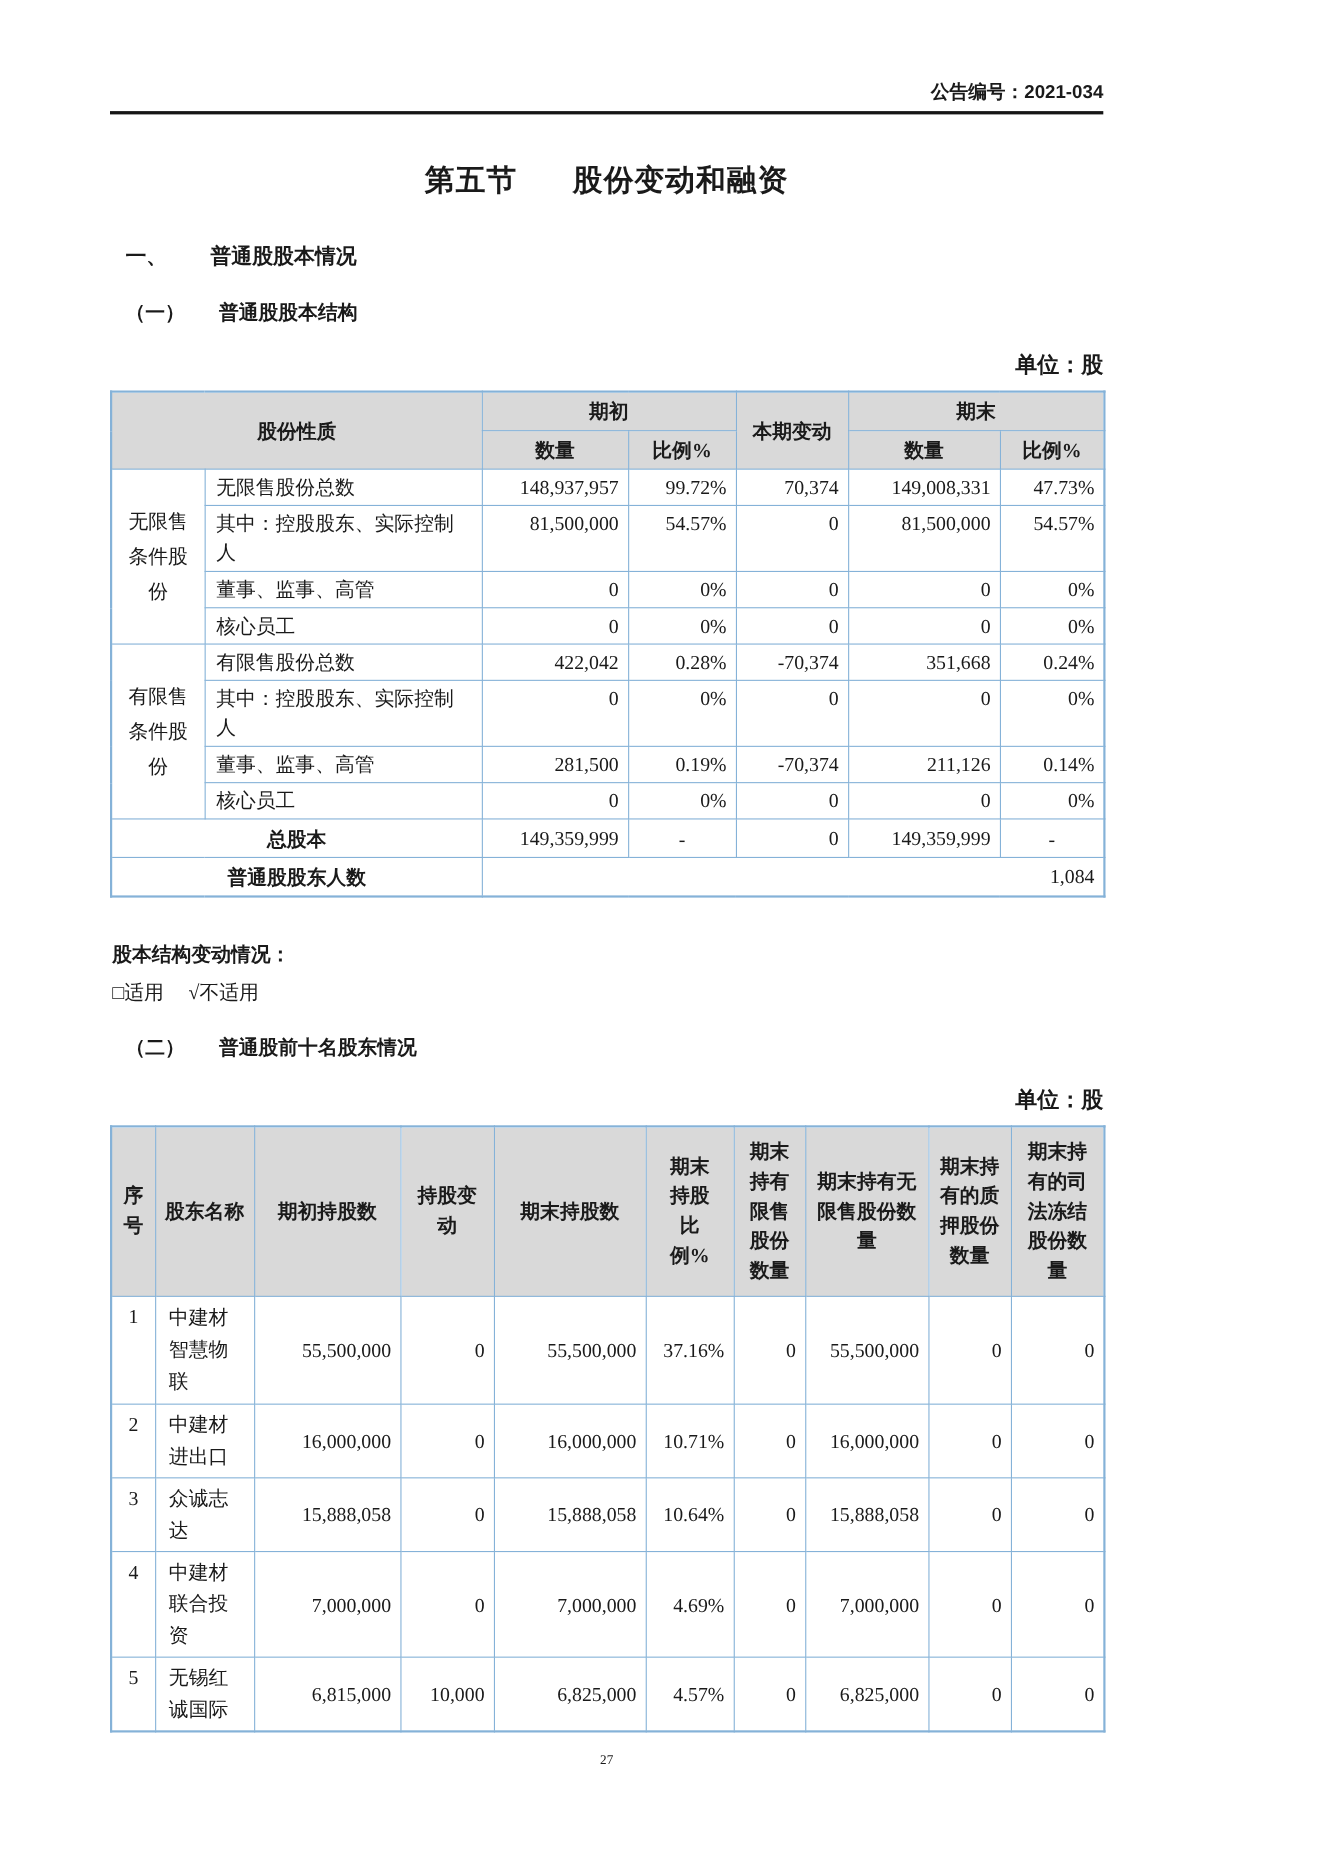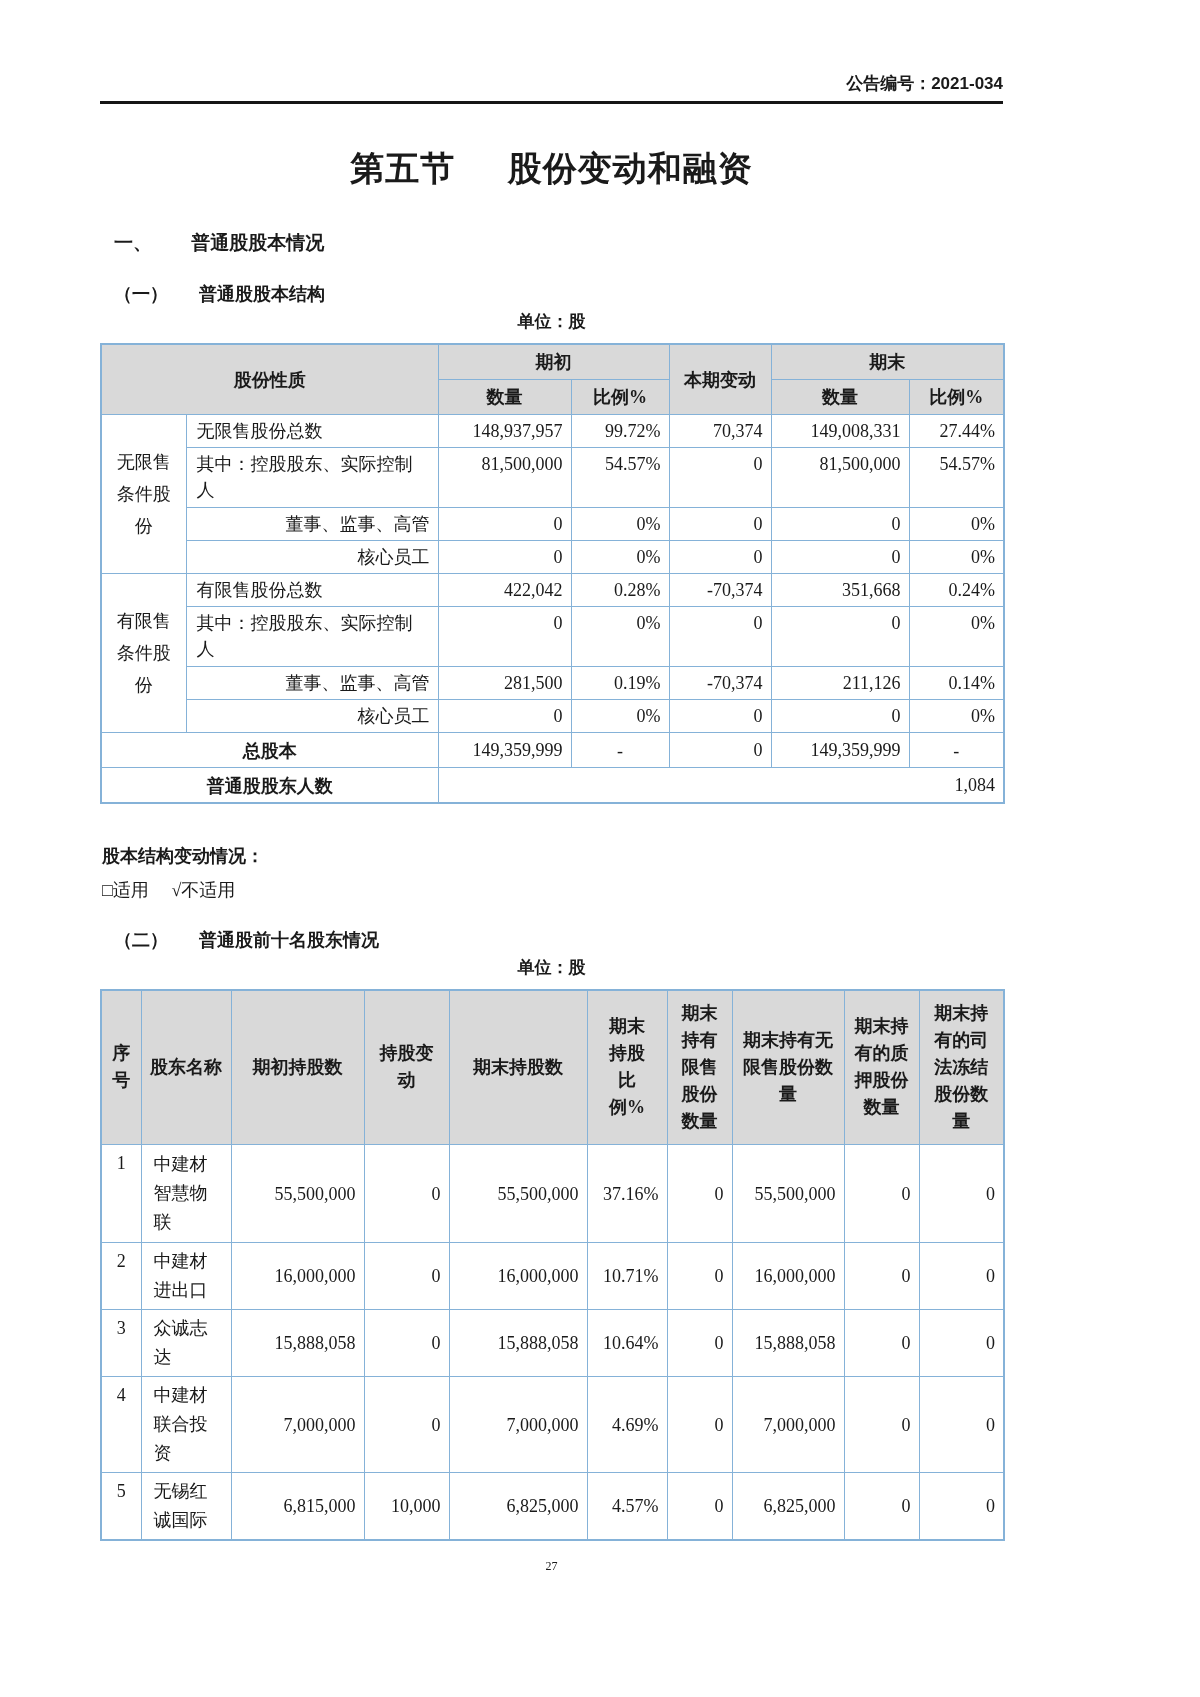--- a/index.html
+++ b/index.html
@@ -8,55 +8,55 @@
     font-family:"Liberation Serif","DejaVu Serif",serif;color:#1a1a1a;
   }
   .content{width:903px;margin-left:100px;}
   .announce{
     padding-top:72px;text-align:right;
     font-family:"Liberation Sans","DejaVu Sans",sans-serif;
     font-weight:700;font-size:17px;
   }
   .rule{height:3px;background:#161616;margin-top:6px;}
   .title{
-    margin-top:42px;text-align:center;font-size:34px;font-weight:700;
+    margin-top:42px;text-align:center;font-size:27px;font-weight:700;
     font-family:"Liberation Sans","DejaVu Sans",sans-serif;letter-spacing:1px;
   }
   .title .t2gap{margin-left:42px;}
   .sec{
     margin-top:38px;font-size:19px;font-weight:700;
     font-family:"Liberation Sans","DejaVu Sans",sans-serif;padding-left:14px;
   }
   .sec .num{margin-right:34px;}
   .sub{
     margin-top:26px;font-size:18px;font-weight:700;
     font-family:"Liberation Sans","DejaVu Sans",sans-serif;padding-left:14px;
   }
   .sub .num{margin-right:26px;}
   .unit{
-    margin-top:4px;text-align:center;font-size:17px;font-weight:700;
+    margin-top:22px;text-align:right;font-size:20px;font-weight:700;
     font-family:"Liberation Sans","DejaVu Sans",sans-serif;
   }
   table{border-collapse:collapse;table-layout:fixed;width:903px;margin-top:10px;
         border:2px solid #85b2d8;}
   td{border:1px solid #85b2d8;font-size:18px;line-height:26px;overflow:hidden;
      word-break:normal;overflow-wrap:anywhere;}
   .hc{background:#d9d9d9;font-weight:700;text-align:center;vertical-align:middle;
       padding:4px 6px;}
   
   .t1 tr.h32{height:32px;}
   .t1 tr.h33{height:33px;}
   .t1 tr.h60{height:60px;margin-top:12px;}
   .t1 tr.h35{height:35px;}
   .t1 td{vertical-align:top;padding-top:3px;}
   .t1 td.hc{vertical-align:middle;padding-top:4px;}
   .t1 .gl{vertical-align:middle;text-align:center;padding:4px 10px;line-height:32px;}
   .t1 .item{text-align:left;padding:3px 8px 3px 10px;}
   .t1 .item.wrap{padding-right:20px;}
-  .t1 .item.ctr{text-align:right;}
+  .t1 .item.ctr{text-align:left;}
   .t1 .num{text-align:right;padding:3px 8px 3px 4px;}
   .t1 .dash{text-align:center;}
   .t1 .tl{font-weight:700;text-align:center;vertical-align:middle;}
   .t1 .vmid{vertical-align:middle;}
   
   .t2 tr.hh{height:155px;}
   .t2 tr.r98{height:98px;}
   .t2 tr.r62{height:62px;}
   .t2 tr.r65{height:65px;}
   .t2 tr.r93{height:93px;}
@@ -126,21 +126,21 @@
       <td class="hc">比例%</td>
     </tr>
 
     <tr class="h33">
       <td class="gl" rowspan="4">无限售条件股份</td>
       <td class="item">无限售股份总数</td>
       <td class="num">148,937,957</td>
       <td class="num">99.72%</td>
       <td class="num">70,374</td>
       <td class="num">149,008,331</td>
-      <td class="num">27.44%</td>
+      <td class="num">47.73%</td>
     </tr>
     <tr class="h60">
       <td class="item wrap">其中：控股股东、实际控制人</td>
       <td class="num">81,500,000</td>
       <td class="num">54.57%</td>
       <td class="num">0</td>
       <td class="num">81,500,000</td>
       <td class="num">54.57%</td>
     </tr>
     <tr class="h33">

